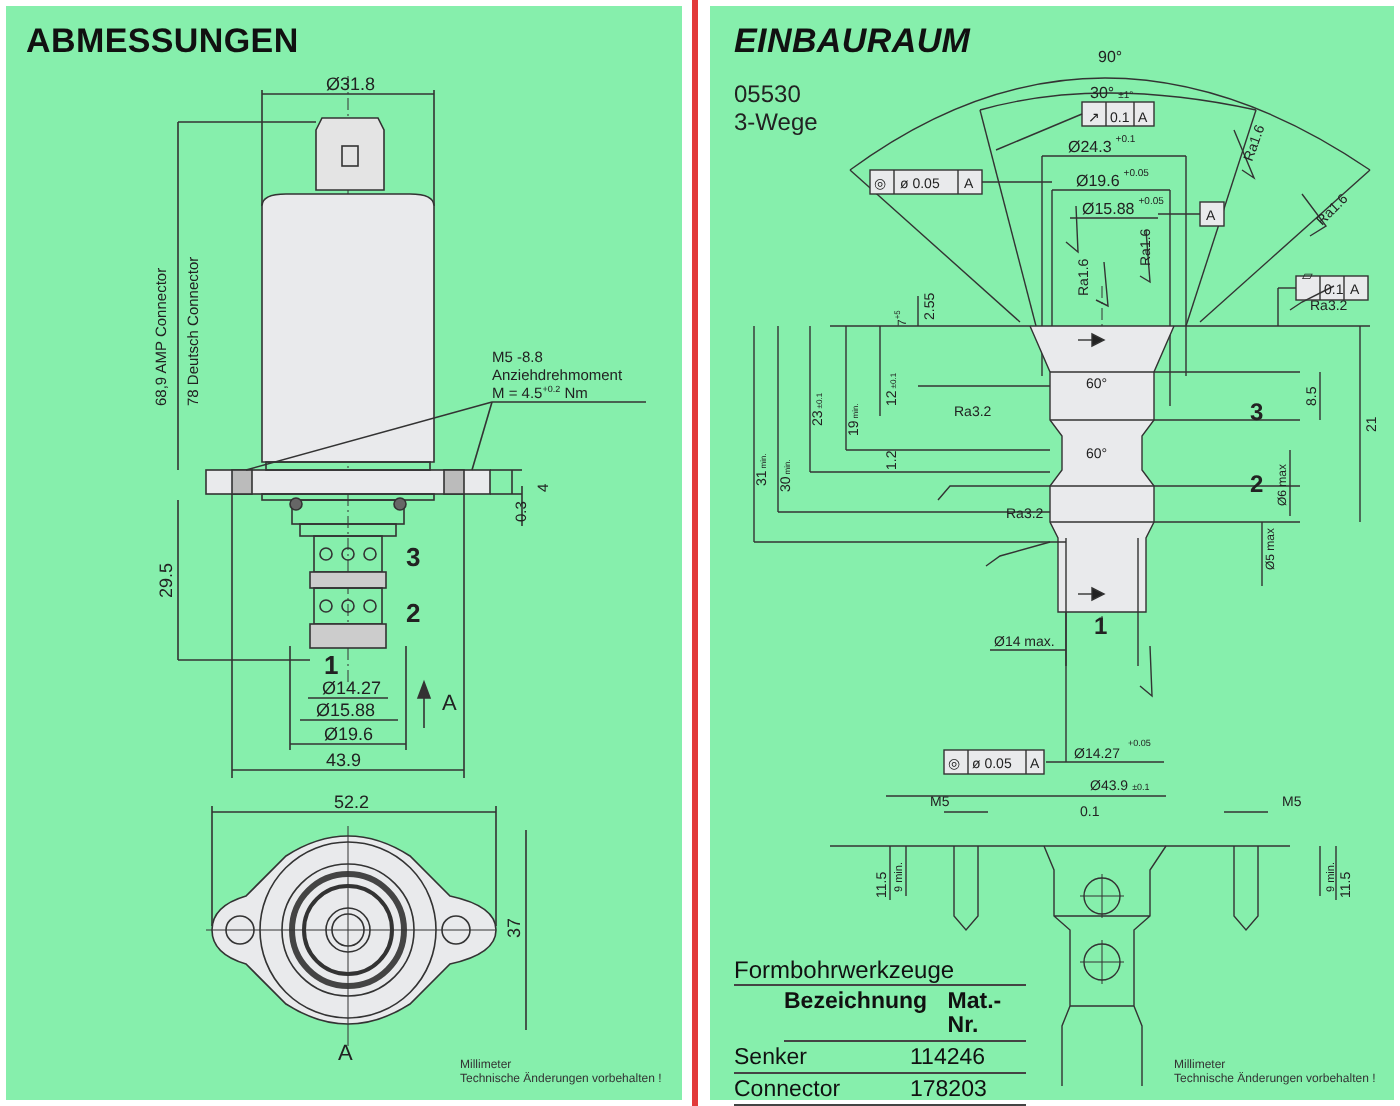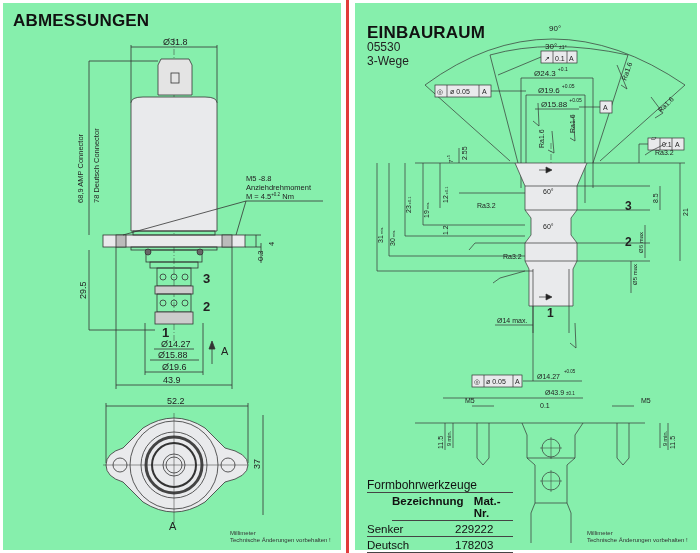--- a/index.html
+++ b/index.html
@@ -3,21 +3,21 @@
 <meta charset="utf-8">
 <style>
   html, body { margin:0; padding:0; background:#ffffff; }
   body { width:700px; height:553px; position:relative; overflow:hidden; font-family:"Liberation Sans", sans-serif; }
   .panel { position:absolute; top:3px; background:#86efac; }
   #left-panel { left:3px; width:338px; height:547px; }
   #right-panel { left:355px; width:342px; height:547px; }
   .divider { position:absolute; left:346px; top:0; width:3px; height:553px; background:#e23a3a; }
   .title { position:absolute; font-weight:bold; font-size:17px; color:#111; letter-spacing:0.2px; }
   #left-title { left:10px; top:8px; }
-  #right-title { left:12px; top:20px; }
+  #right-title { left:12px; top:8px;font-style:italic; }
   .sub { position:absolute; font-size:12px; color:#222; line-height:14px; }
   svg { position:absolute; left:0; top:0; }
   svg text { font-family:"Liberation Sans", sans-serif; fill:#222; }
   .note { position:absolute; font-size:6px; color:#333; line-height:7px; }
   .tools { position:absolute; left:12px; top:475px; width:146px; font-size:11.5px; color:#111; }
   .tools .hdr { font-weight:normal; font-size:12px; padding-bottom:0; border-bottom:1.5px solid #444; }
   .tools .row { display:flex; padding:2px 0 1px; border-bottom:1.5px solid #444; }
   .tools .row span:first-child { width:88px; }
   .tools .colhdr { font-weight:bold;margin-left:25px; }
 </style>
@@ -301,24 +301,24 @@
   </svg>
 
   <div class="tools">
     <div class="hdr">Formbohrwerkzeuge</div>
     <div class="row colhdr">
       <span>Bezeichnung</span>
       <span>Mat.-Nr.</span>
     </div>
     <div class="row">
       <span>Senker</span>
-      <span>229222</span>
+      <span>114246</span>
     </div>
     <div class="row">
-      <span>Deutsch</span>
+      <span>Connector</span>
       <span>178203</span>
     </div>
   </div>
 
   <div class="note" style="left:232px;top:527px;">
     <div>Millimeter</div>
     <div>Technische Änderungen vorbehalten !</div>
   </div>
 </div>
 

